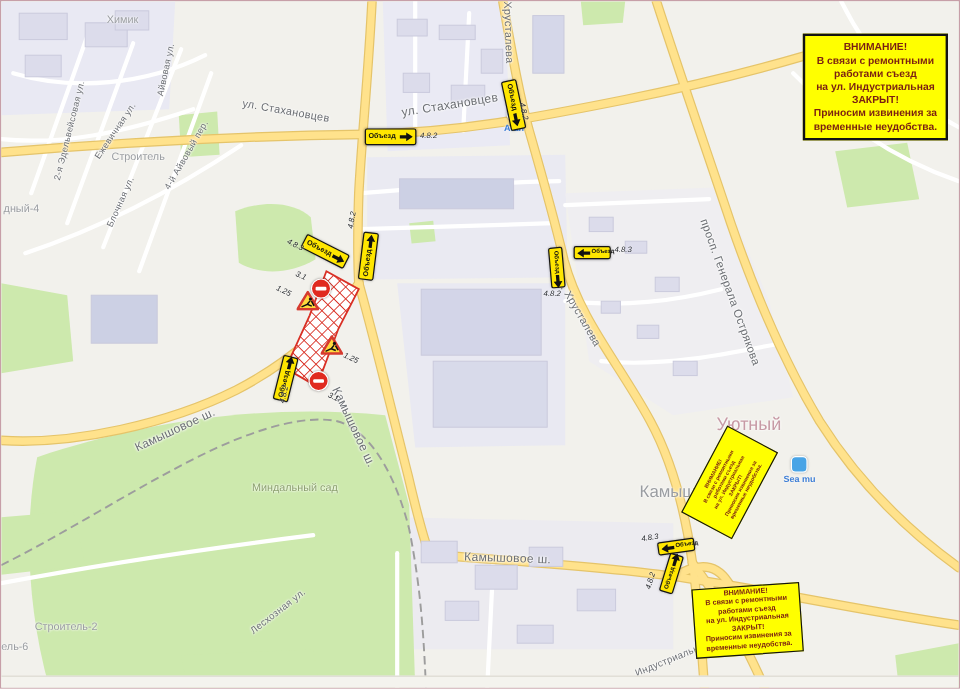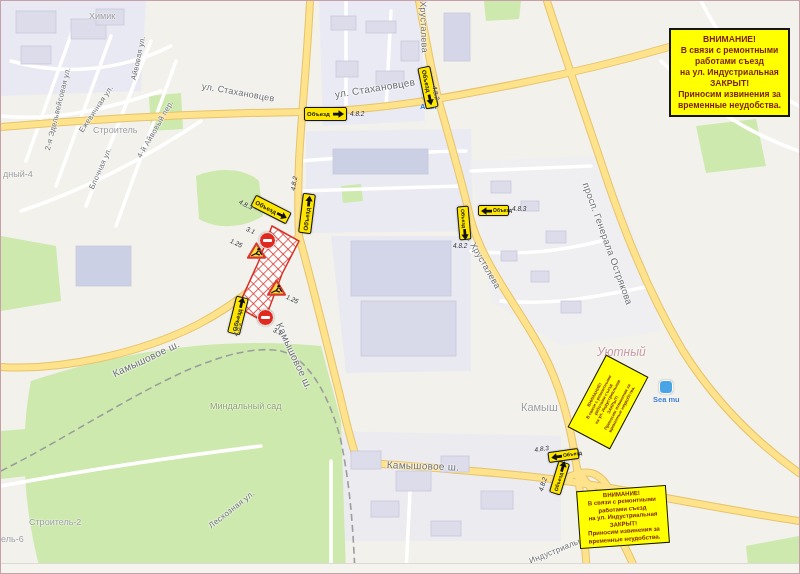--- a/index.html
+++ b/index.html
@@ -216,22 +216,22 @@
         <div class="street-label" style="left: 42px; top: 148px; font-size: 7.5px; transform: rotate(-76deg);">2-я Эдельвейсовая ул.</div>
         <div class="street-label" style="left: 76px; top: 128px; font-size: 7.5px; transform: rotate(-56deg);">Ежевичная ул.</div>
         <div class="street-label" style="left: 128px; top: 78px; font-size: 7.5px; transform: rotate(-78deg);">Айвовая ул.</div>
         <div class="street-label" style="left: 134px; top: 154px; font-size: 7.5px; transform: rotate(-60deg);">4-й Айвовый пер.</div>
         <div class="street-label" style="left: 86px; top: 186px; font-size: 7.5px; transform: rotate(-66deg);">Блочная ул.</div>
         <div class="street-label" style="left: 527px; top: 556px; font-size: 8px; transform: rotate(-22deg);">Индустриальная ул.</div>
         <div class="area-label" style="left: 88px; top: 10px; font-size: 9px;">Химик</div>
         <div class="area-label" style="left: 92px; top: 124px; font-size: 9px;">Строитель</div>
         <div class="area-label" style="left: 2px; top: 168px; font-size: 9px;">дный-4</div>
         <div class="area-label green" style="left: 209px; top: 400px; font-size: 9px;">Миндальный сад</div>
-        <div class="area-label" style="left: 520px; top: 400px; font-size: 11px;">Камыш</div>
-        <div class="area-label pink" style="left: 596px; top: 344px; font-size: 12px; font-style: italic;">Уютный</div>
+        <div class="area-label" style="left: 532px; top: 400px; font-size: 14px;">Камыш</div>
+        <div class="area-label pink" style="left: 596px; top: 344px; font-size: 15px;">Уютный</div>
         <div class="area-label" style="left: 28px; top: 516px; font-size: 9px;">Строитель-2</div>
         <div class="area-label" style="left: 0px; top: 533px; font-size: 9px;">ель-6</div>
         <div class="detour-sign" style="left: 303px; top: 106px; width: 43px; height: 14px; transform: rotate(0deg);">
           <span class="txt" style="font-size:6px">Объезд</span>
           <svg class="arr" width="11" height="8" viewBox="0 0 12 8">
             <path d="M0,2.5 h6 v-2.5 l6,4 l-6,4 v-2.5 h-6 z" fill="#111"></path>
           </svg>
         </div>
         <div class="detour-sign" style="left: 406px; top: 80px; width: 42px; height: 13px; transform: rotate(78deg);">
           <span class="txt" style="font-size:6px">Объезд</span>

